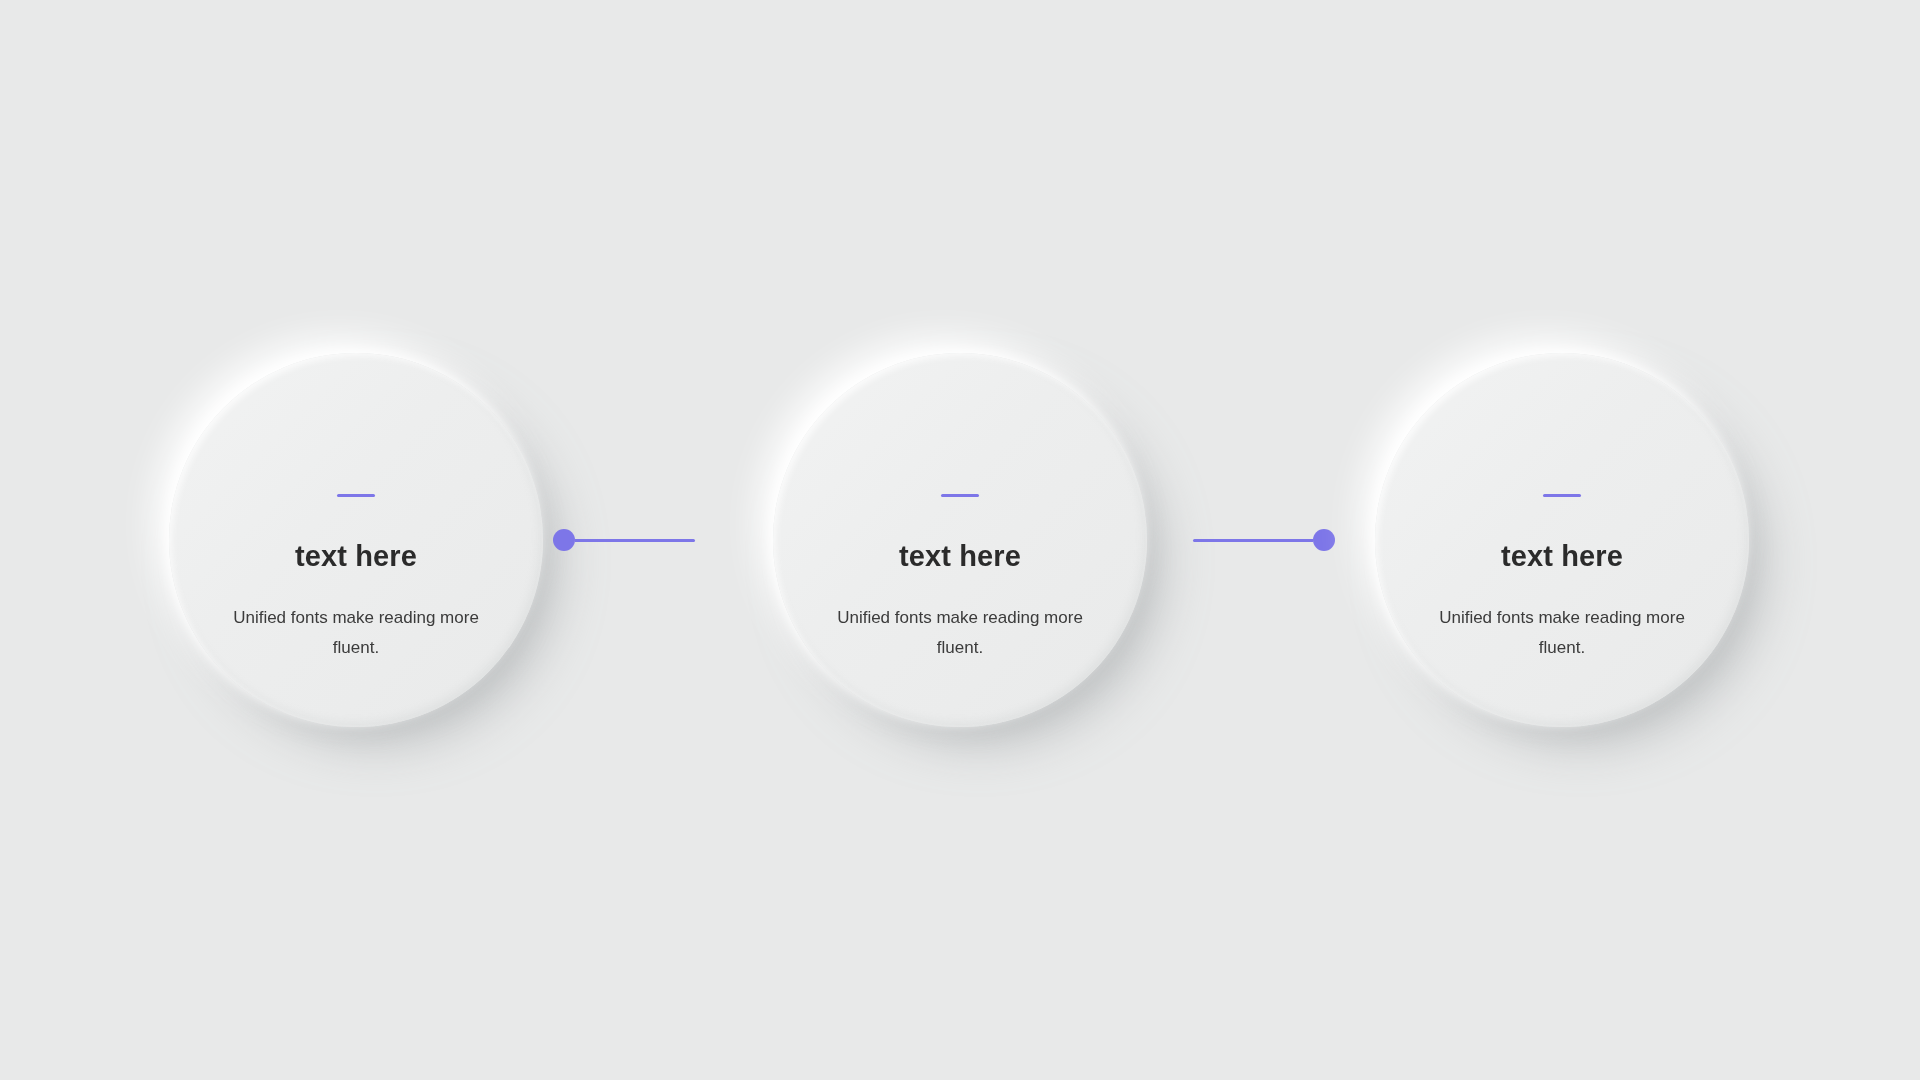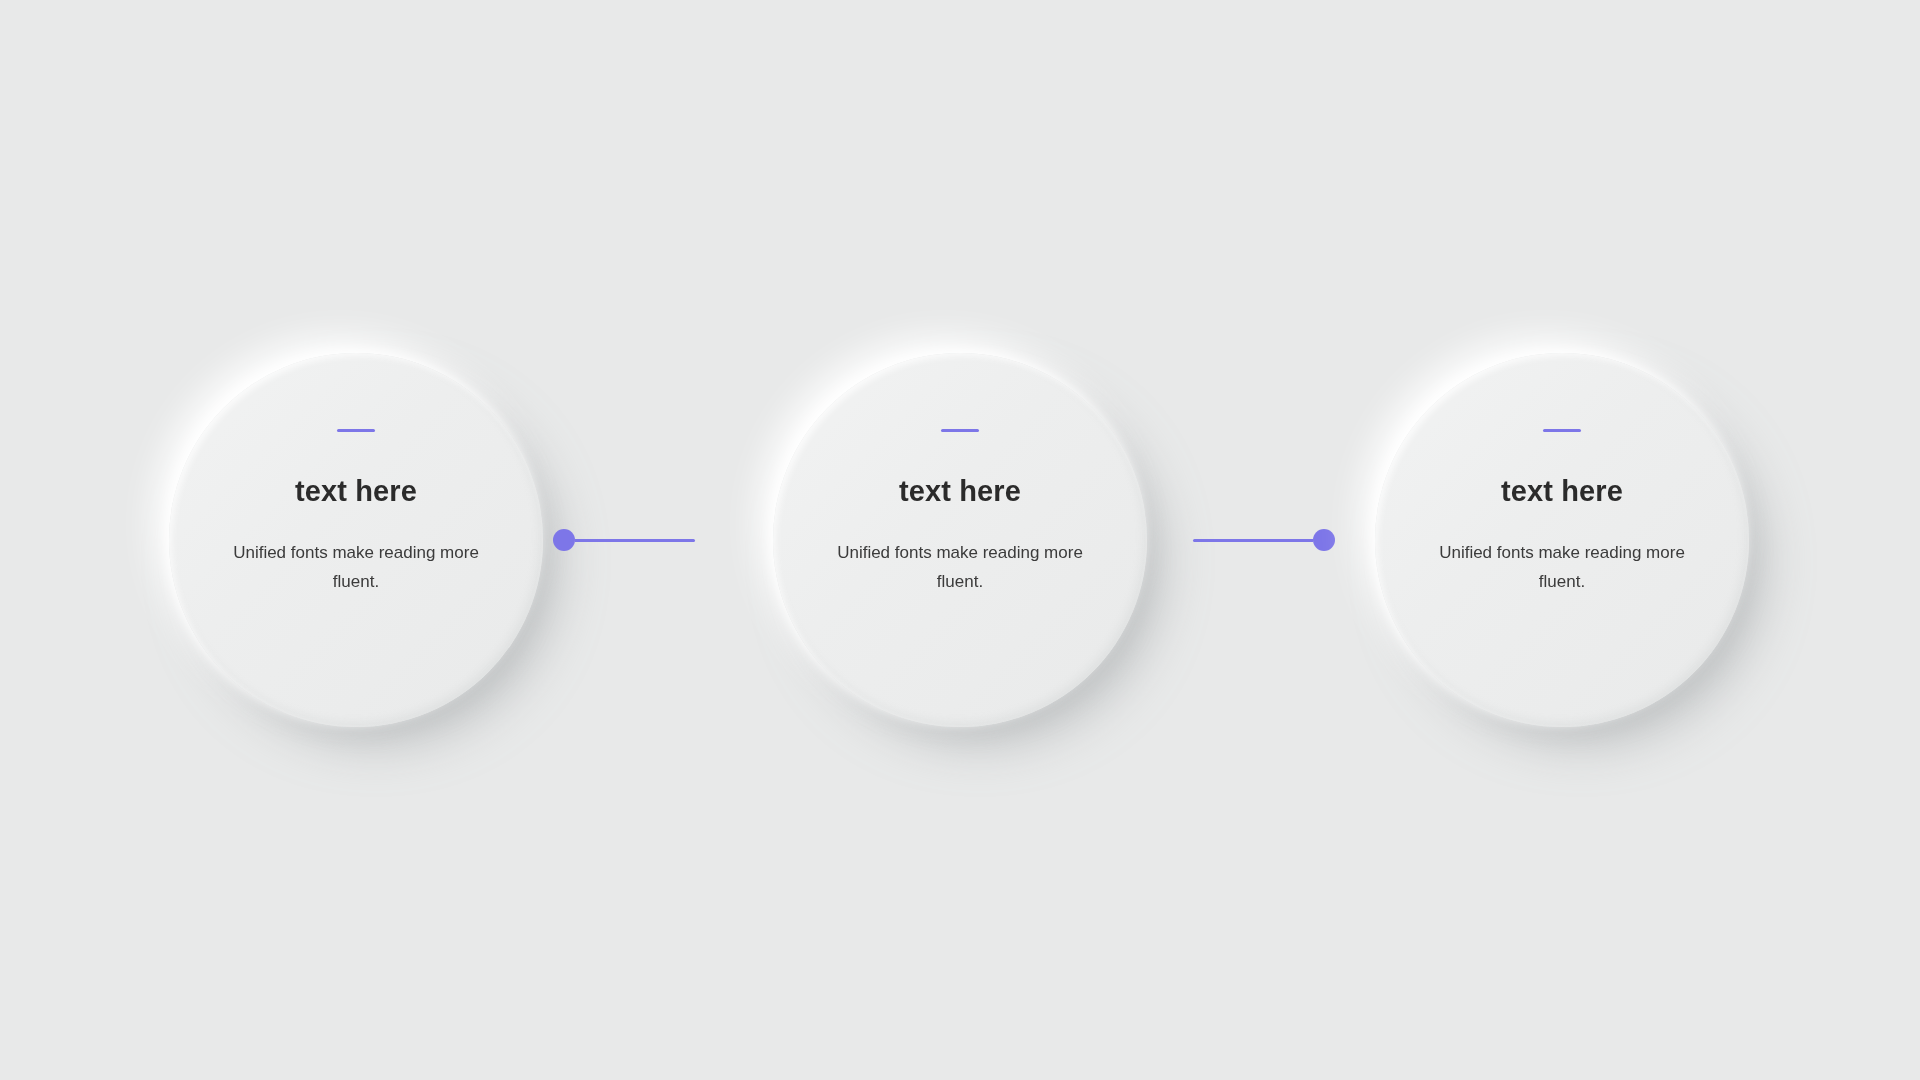--- a/index.html
+++ b/index.html
@@ -31,21 +31,21 @@
     background:
       linear-gradient(135deg, #f2f3f3 0%, #edeeee 42%, #e9eaea 100%);
     box-shadow:
       -16px -16px 34px rgba(255,255,255,0.95),
       -4px -4px 12px rgba(255,255,255,0.85),
       20px 22px 40px rgba(170,174,176,0.50),
       6px 8px 18px rgba(175,179,181,0.28);
     display:flex;
     flex-direction:column;
     align-items:center;
-    justify-content:flex-start;
+    justify-content:center;
     top:353px;
   }
   .circle::after {
     
     content:"";
     position:absolute;
     inset:0;
     border-radius:50%;
     box-shadow:
       inset 3px 3px 6px rgba(255,255,255,0.75),

